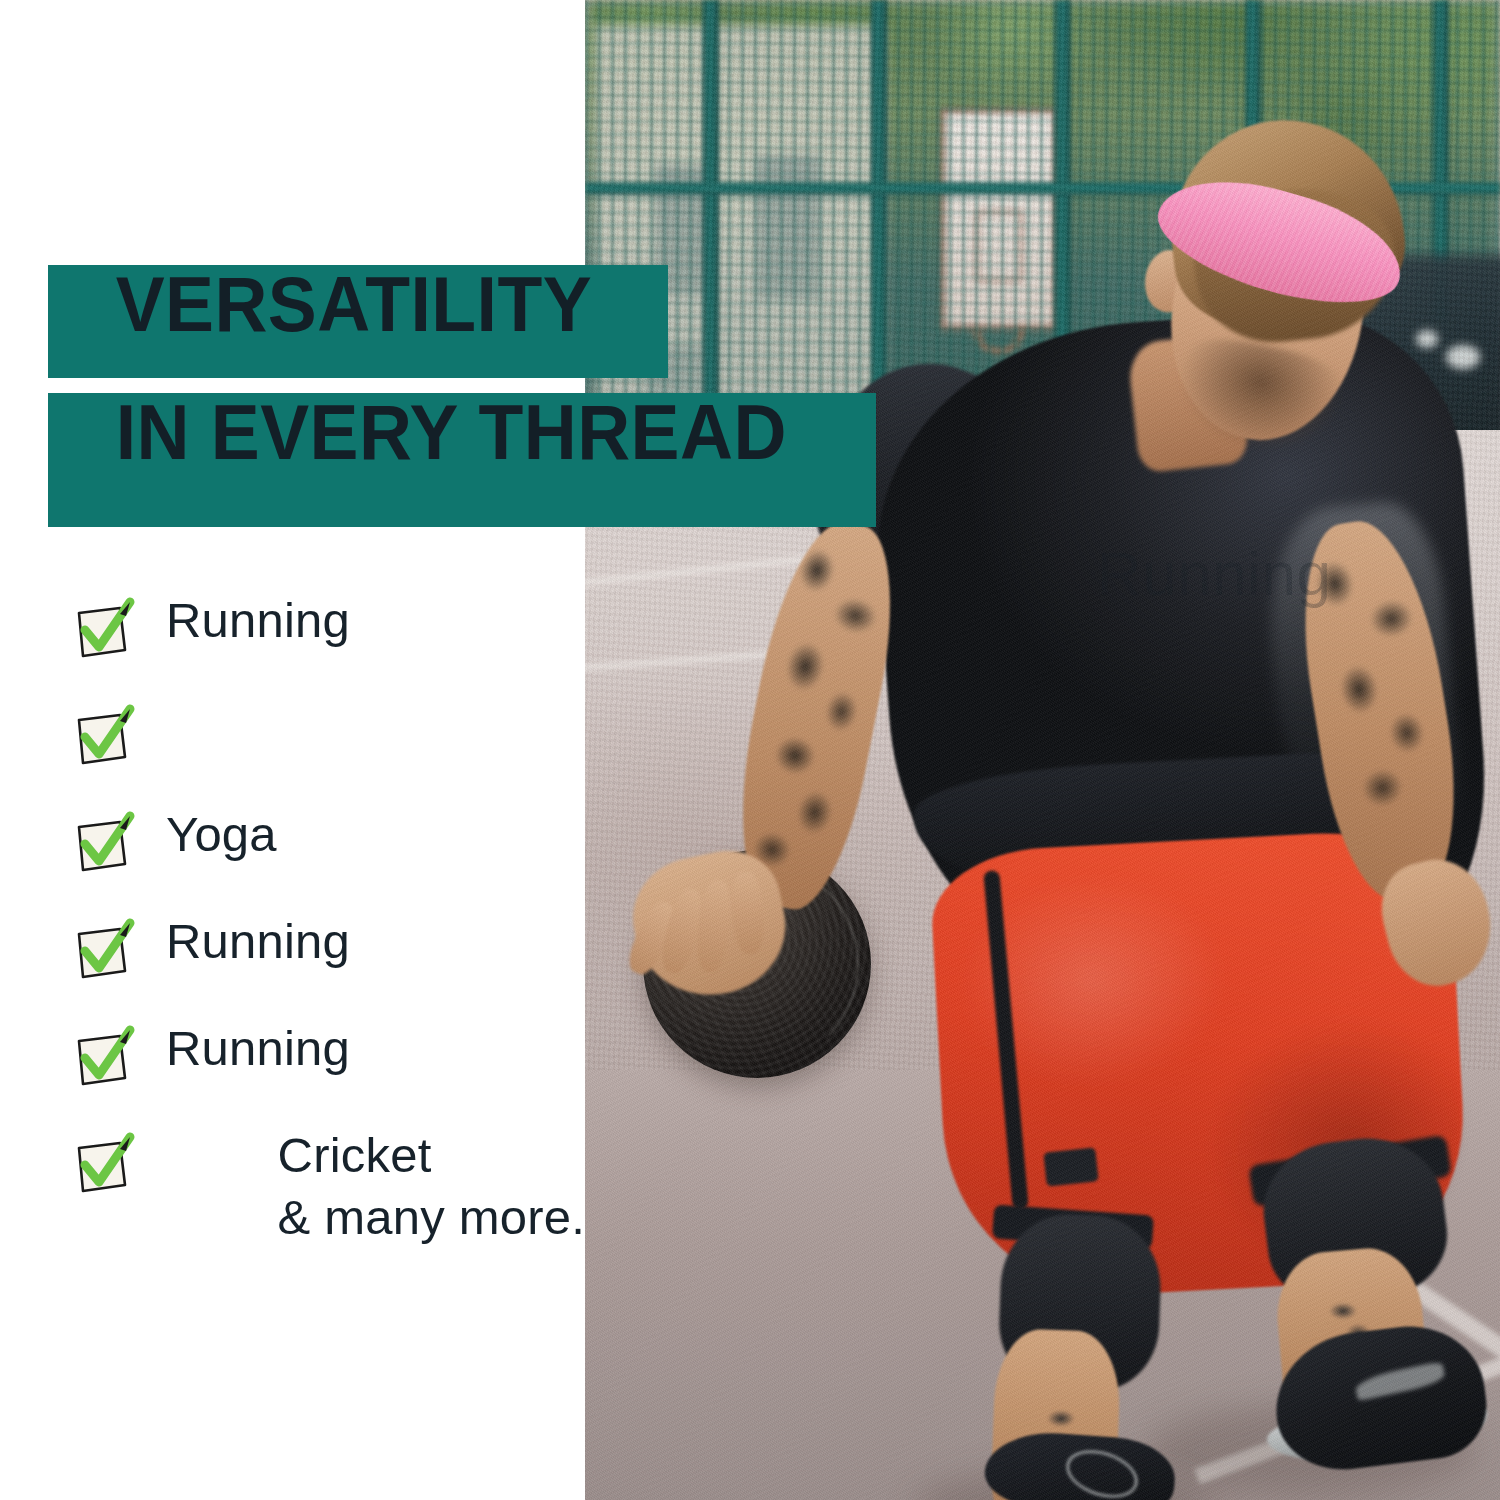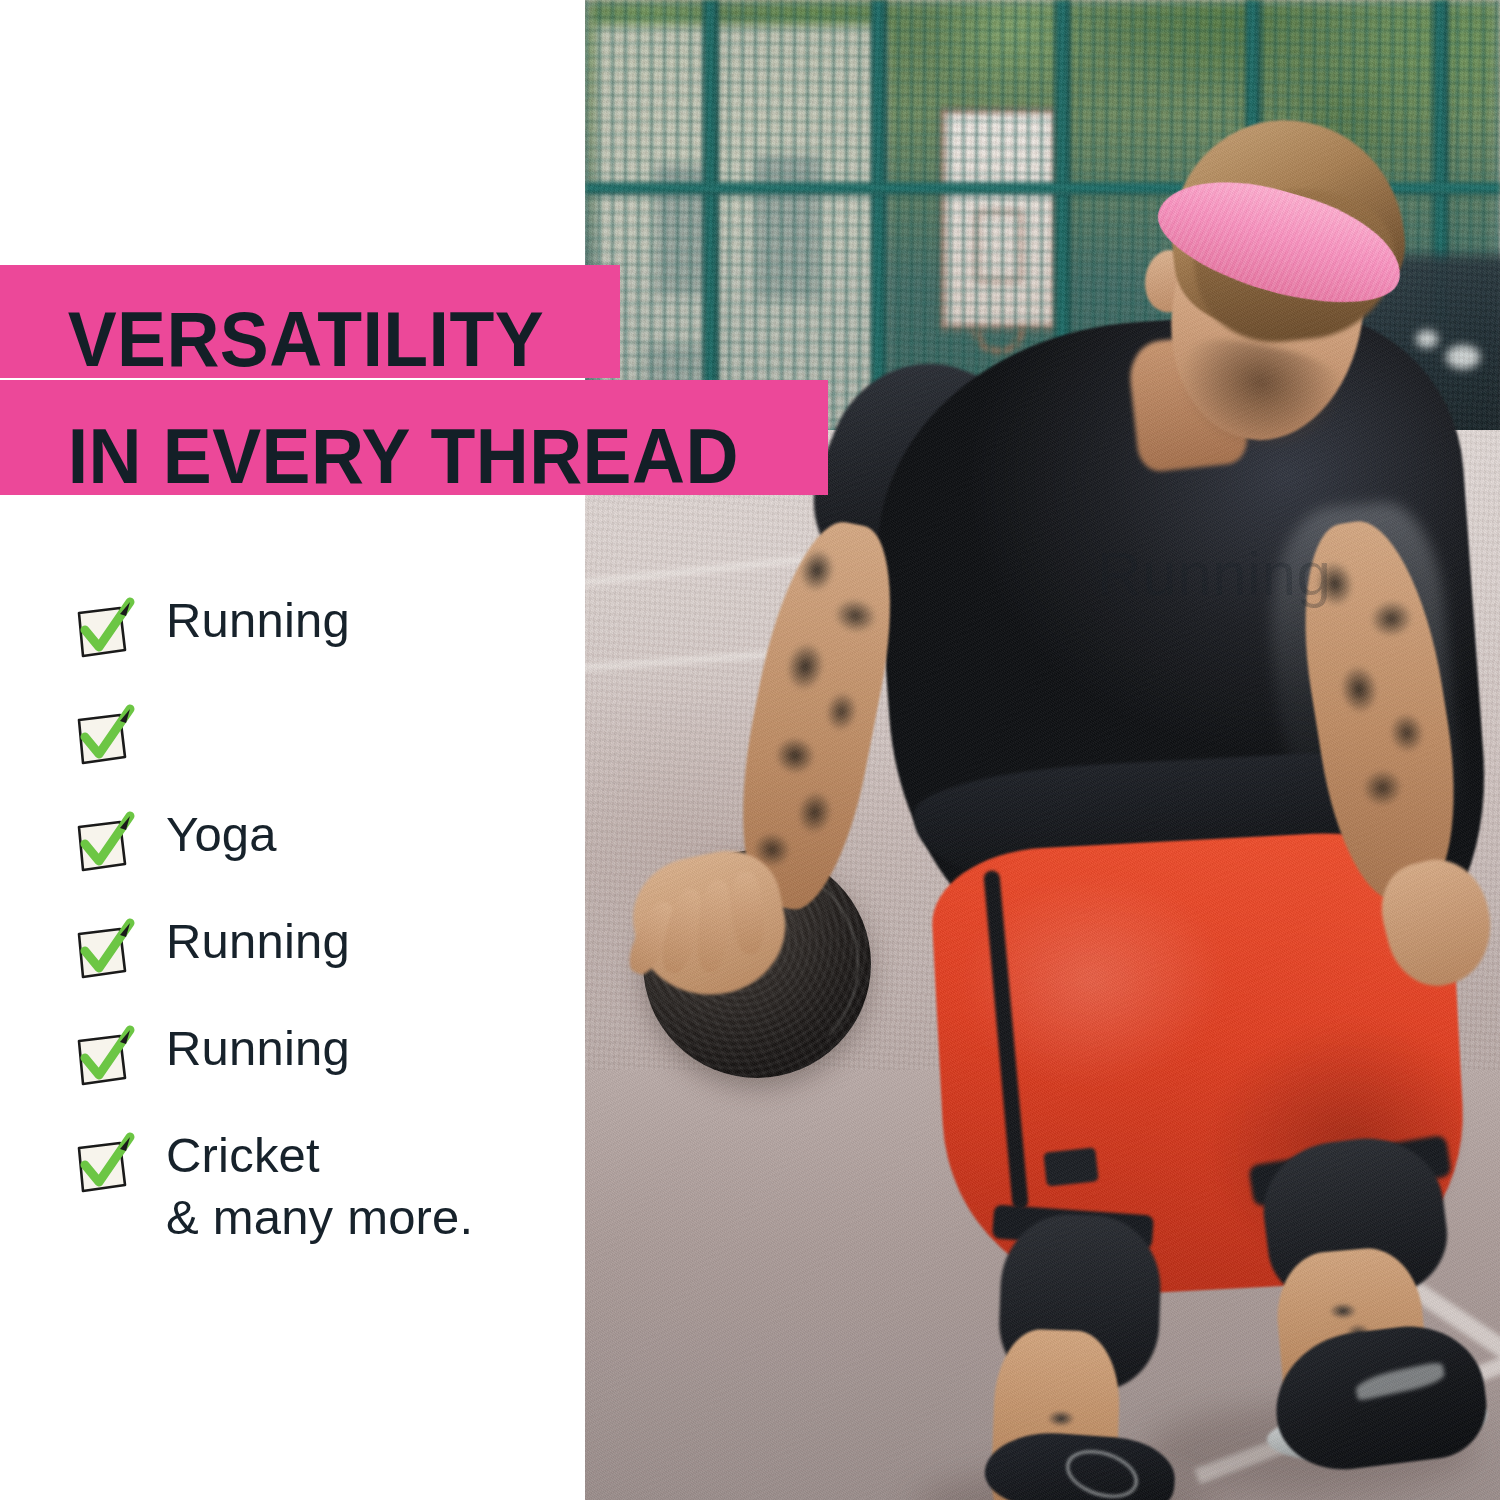--- a/index.html
+++ b/index.html
@@ -515,26 +515,27 @@
       repeating-linear-gradient(37deg, rgba(255,255,255,.035) 0 1px, rgba(0,0,0,.03) 1px 2px),
       repeating-linear-gradient(113deg, rgba(255,255,255,.025) 0 1px, rgba(0,0,0,.025) 1px 2px);
     pointer-events: none;
   }
 
   
   #headline { position: absolute; left: 0; top: 0; width: 840px; z-index: 20; }
 
   .hl-band {
     position: absolute;
-    background: #ec4899;
+    background: #0f766e;
     display: flex;
-    align-items: flex-end;
+    align-items: flex-start;
+    margin-left: 48px;
   }
   .hl-band.line1 { left: 0; top: 265px; width: 620px; height: 113px; }
-  .hl-band.line2 { left: 0; top: 380px; width: 828px; height: 115px; }
+  .hl-band.line2 { left: 0; top: 393px; width: 828px; height: 134px; }
 
   .hl-text {
     font-family: "Liberation Sans", sans-serif;
     font-weight: 700;
     font-size: 78px;
     line-height: 1;
     letter-spacing: 0.5px;
     color: #131f27;
     padding-left: 72px;
     transform: scaleX(.94);
@@ -580,21 +581,21 @@
   .check-sub {
     font-family: "Liberation Sans", sans-serif;
     font-weight: 400;
     font-size: 49px;
     line-height: 56px;
     color: #17222b;
     letter-spacing: .2px;
     white-space: nowrap;
     margin-top: 6px;
   }
-  .check-row.tall { height: 150px; }
+  .check-row.tall { height: 150px; justify-content: space-between; }
   .check-col { display: flex; flex-direction: column; }
 </style>
 </head>
 <body>
 
 <div id="poster">
 
   <div id="photo-panel">
 
     <div class="bg-trees"></div>

